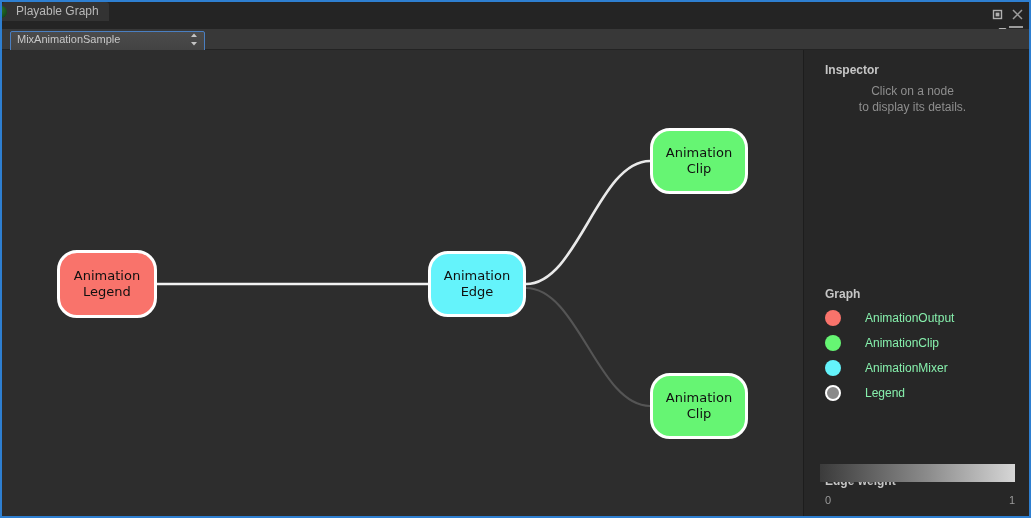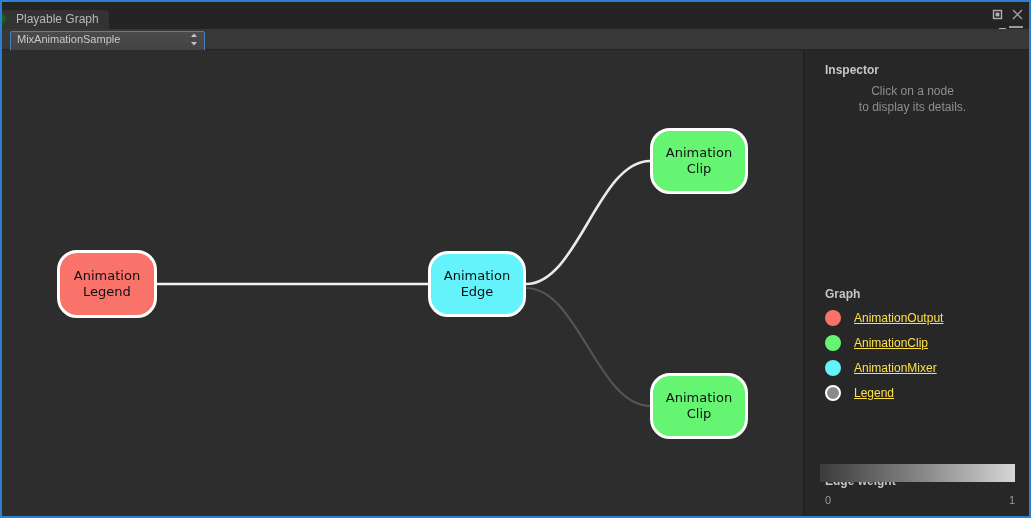--- a/index.html
+++ b/index.html
@@ -22,21 +22,21 @@
   .titlebar {
     position: absolute;
     left: 0; top: 0;
     width: 100%;
     height: 27px;
     background: #242424;
     box-sizing: border-box;
   }
   .tab {
     position: absolute;
-    left: 0; top: 8px;
+    left: 0; top: 0;
     height: 19px;
     padding: 0 10px 0 14px;
     background: #333333;
     border-top-left-radius: 3px;
     border-top-right-radius: 3px;
     color: #b8b8b8;
     font-size: 12px;
     line-height: 19px;
     white-space: nowrap;
     box-sizing: border-box;
@@ -153,24 +153,23 @@
     align-items: center;
     height: 25px;
   }
   .swatch {
     width: 16px; height: 16px;
     border-radius: 50%;
     flex: 0 0 auto;
   }
   .swatch.ring { border: 2px solid #ffffff; box-sizing: border-box; }
   .legend-label {
-    margin-left: 13px;
-    color: #fde047;
-    font-size: 12px;
-    text-decoration: underline;
+    margin-left: 24px;
+    color: #86efac;
+    font-size: 12px;
   }
   .ew-title {
     position: absolute;
     left: 21px; top: 424px;
     color: #c6c6c6;
     font-size: 12px;
     font-weight: bold;
   }
   .ew-scale {
     position: absolute;

